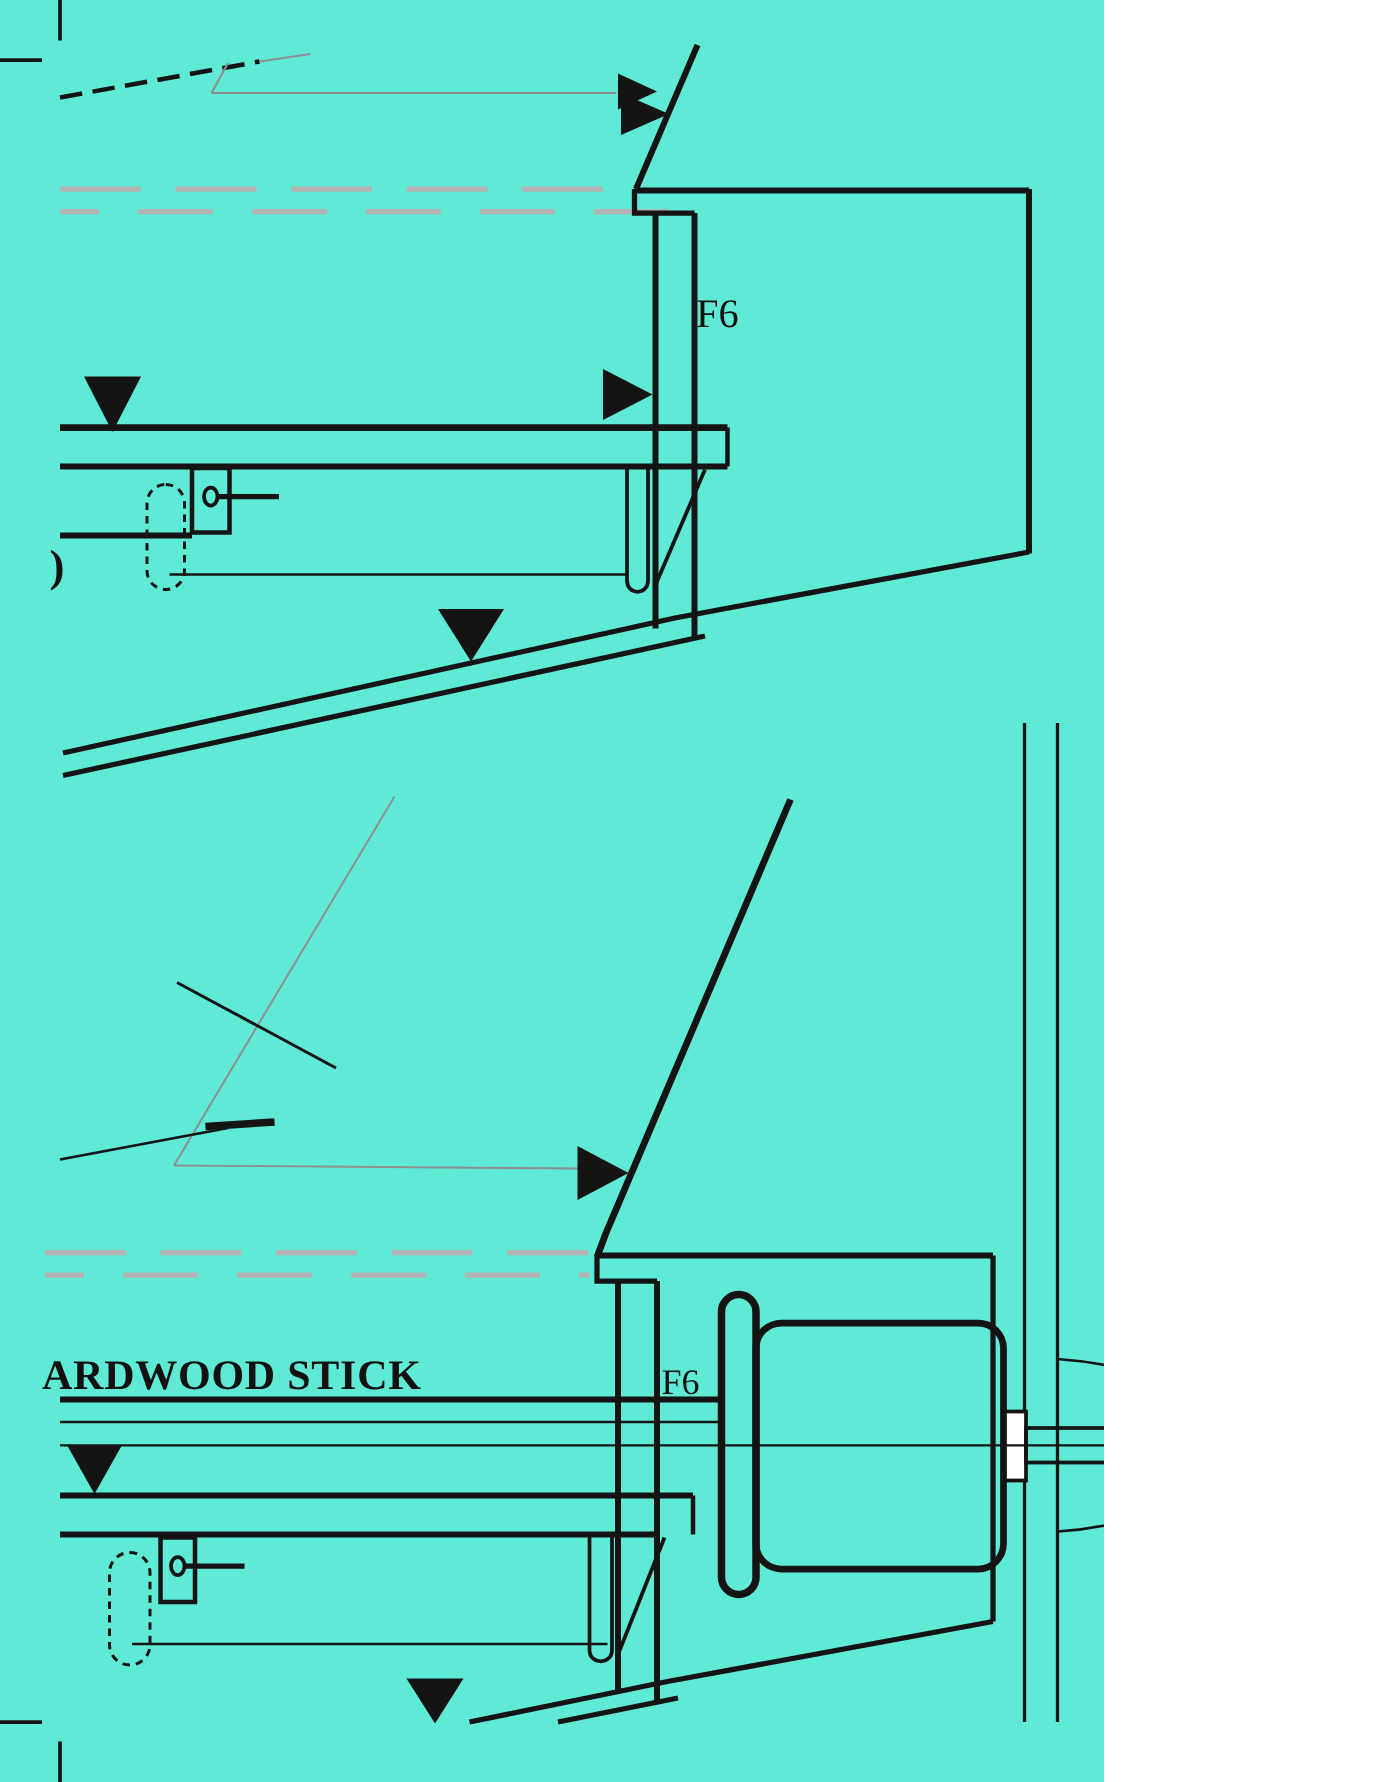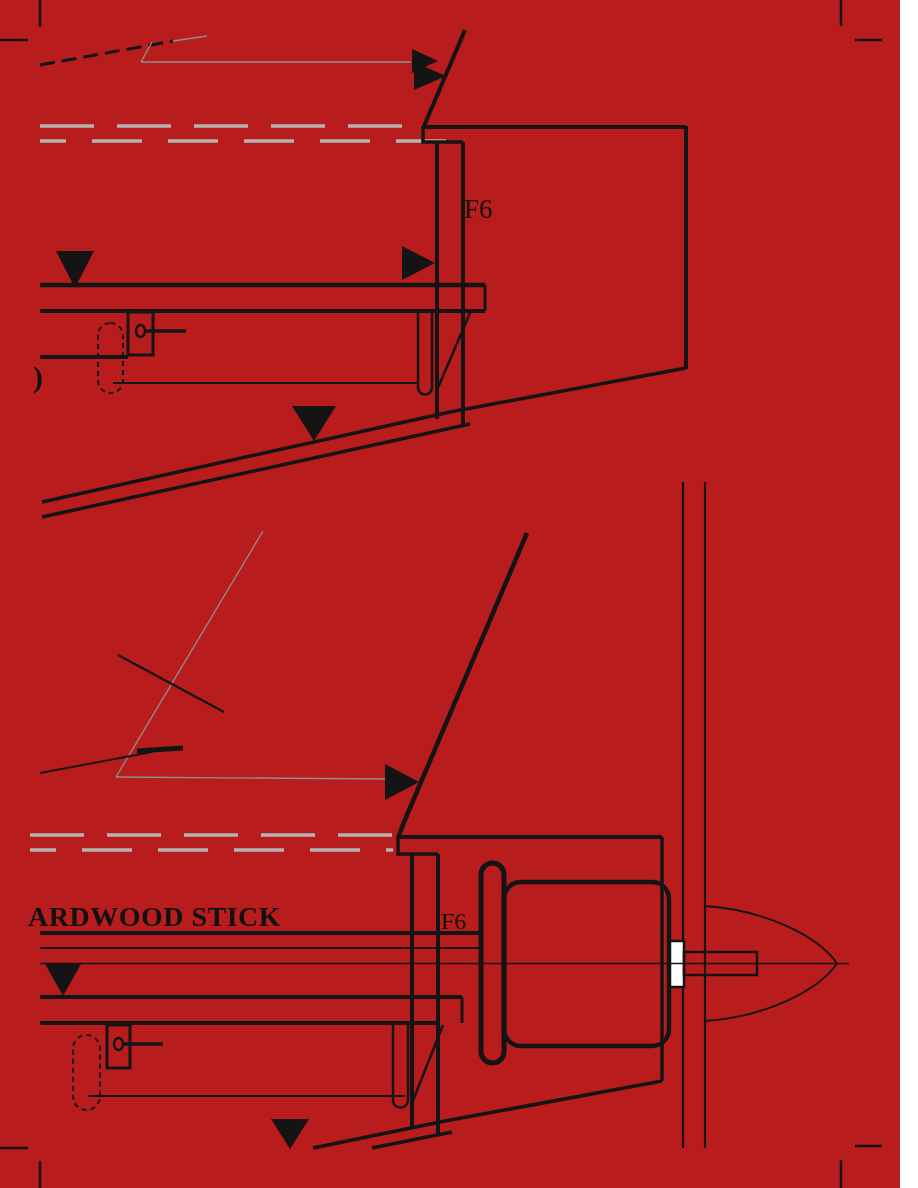--- a/index.html
+++ b/index.html
@@ -1,16 +1,16 @@
 <!DOCTYPE html>
 <html><head>
 <meta charset="utf-8">
 <style>
   html,body{margin:0;padding:0;background:#fff;}
-  .page{position:relative;width:900px;height:1188px;background:#b91c1c;overflow:hidden;
+  .page{position:relative;width:736px;height:1188px;background:#5eead4;overflow:hidden;
         font-family:"Liberation Serif", serif;}
   svg{display:block;}
   .lbl{fill:#111;}
   .f6{font-size:27px;font-family:"Liberation Serif",serif;}
   .f6b{font-size:24px;font-family:"Liberation Serif",serif;}
   .stick-label{font-size:28px;font-weight:bold;letter-spacing:.5px;font-family:"Liberation Serif",serif;}
   .partial{font-size:30px;font-weight:bold;font-family:"Liberation Serif",serif;}
 </style>
 </head>
 <body>

